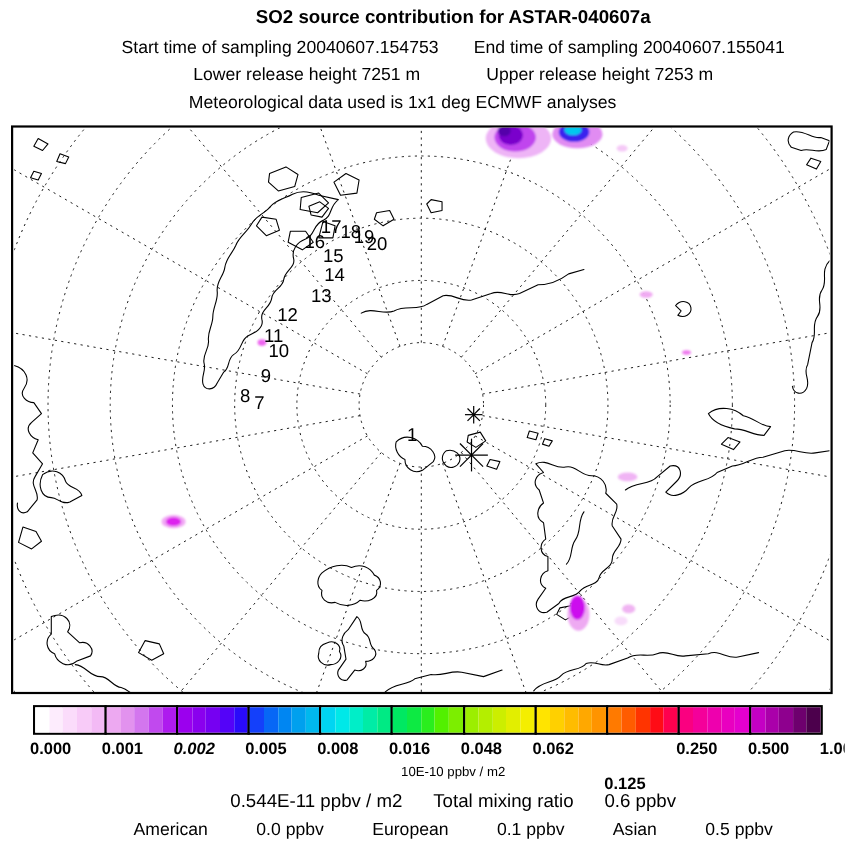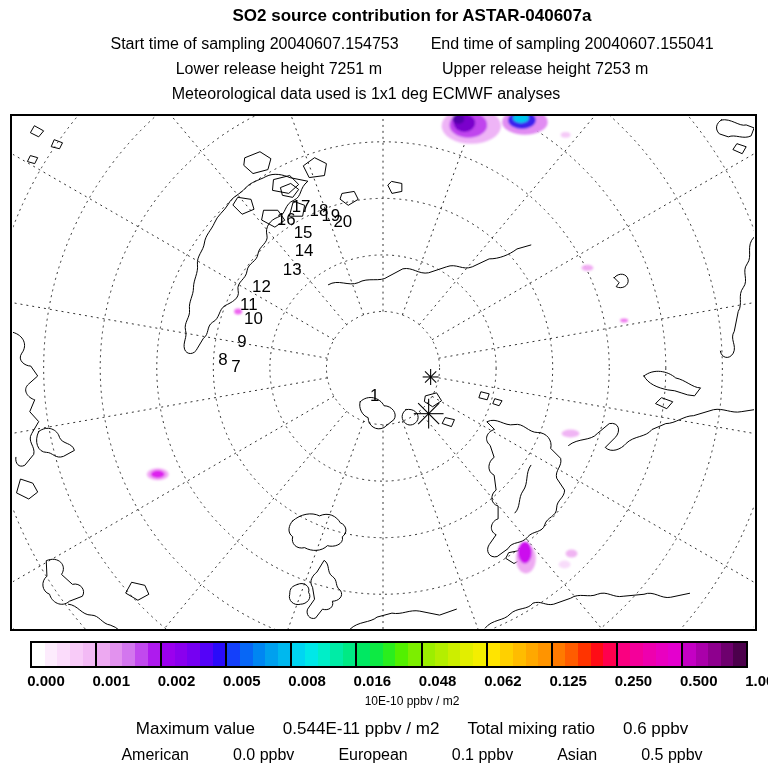--- a/index.html
+++ b/index.html
@@ -231,36 +231,35 @@
         <div class="cb-cell" style="background: rgb(196, 0, 196);"></div>
         <div class="cb-cell" style="background: rgb(170, 0, 170);"></div>
         <div class="cb-cell" style="background: rgb(142, 0, 142);"></div>
         <div class="cb-cell" style="background: rgb(110, 0, 110);"></div>
         <div class="cb-cell" style="background: rgb(76, 0, 76);"></div>
       </div>
     </div>
   <div id="colorbar-ticks">
       <span class="cb-tick" style="left: 0%;">0.000</span>
       <span class="cb-tick" style="left: 9.09091%;">0.001</span>
-      <span class="cb-tick" style="left: 18.1818%;">0.002</span>
+      <span class="cb-tick" style="left: 18.1818%; font-style: italic;">0.002</span>
       <span class="cb-tick" style="left: 27.2727%;">0.005</span>
       <span class="cb-tick" style="left: 36.3636%;">0.008</span>
       <span class="cb-tick" style="left: 45.4545%;">0.016</span>
       <span class="cb-tick" style="left: 54.5455%;">0.048</span>
       <span class="cb-tick" style="left: 63.6364%;">0.062</span>
-      <span class="cb-tick" style="left: 72.7273%;">0.125</span>
+      <span class="cb-tick" style="left: 72.7273%; margin-top: 32px;">0.125</span>
       <span class="cb-tick" style="left: 81.8182%;">0.250</span>
       <span class="cb-tick" style="left: 90.9091%;">0.500</span>
       <span class="cb-tick" style="left: 100%;">1.000</span>
     </div>
 
   <div id="units" class="hline">10E-10 ppbv / m2</div>
 
   <div id="footer1" class="hline">
-    <span>Maximum value</span>
     <span>0.544E-11 ppbv / m2</span>
     <span>Total mixing ratio</span>
     <span>0.6 ppbv</span>
   </div>
 
   <div id="footer2" class="hline">
     <span>American</span>
     <span>0.0 ppbv</span>
     <span>European</span>
     <span>0.1 ppbv</span>

